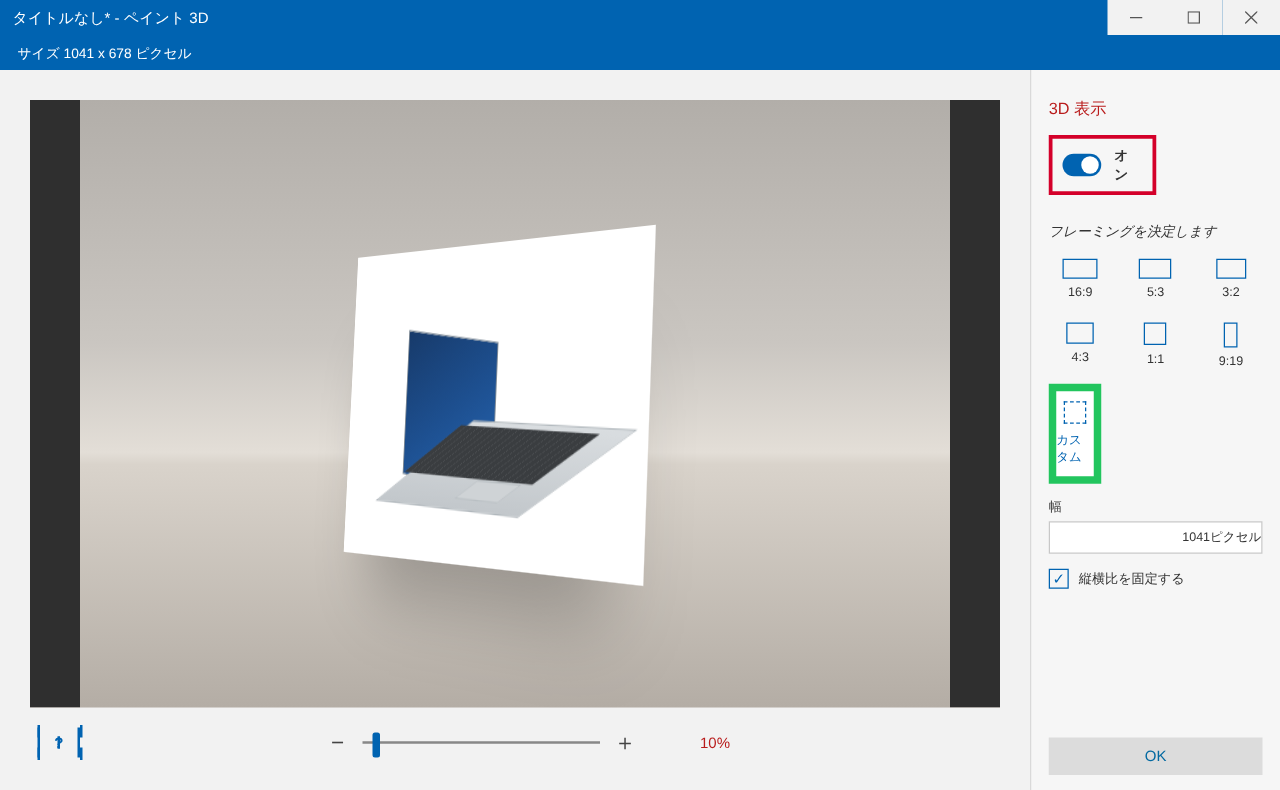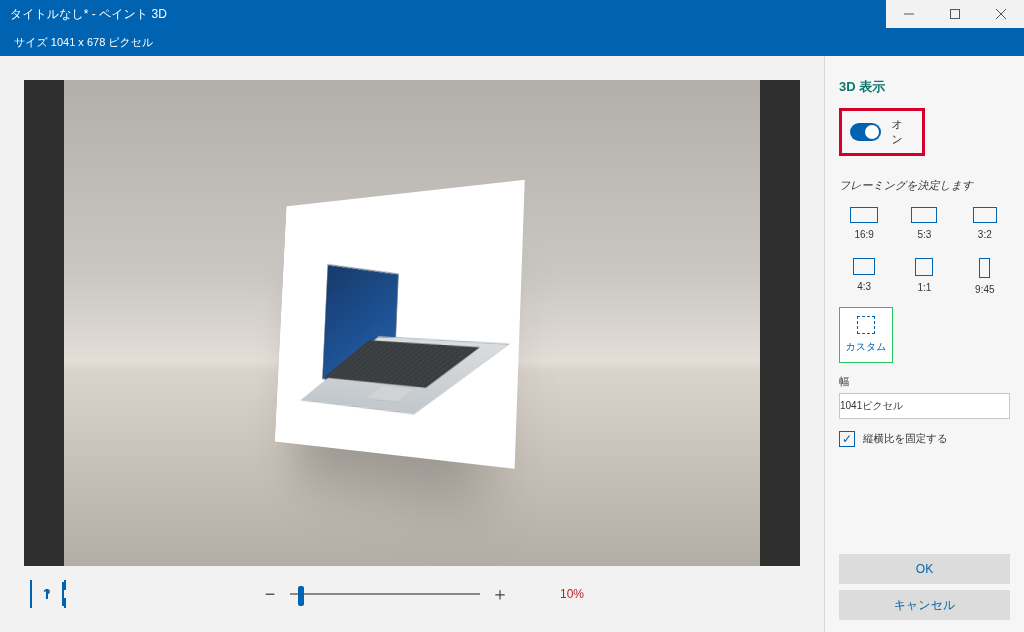--- a/index.html
+++ b/index.html
@@ -39,45 +39,45 @@
   .fit-btn::before, .fit-btn::after{content:"";position:absolute;width:2px;height:10px;background:#0063b1;}
   .fit-btn::before{left:-2px;top:-2px;box-shadow:0 18px 0 #0063b1, 34px 0 0 #0063b1, 34px 18px 0 #0063b1;}
   .zoom-group { margin: 0 auto; display:flex; align-items:center; gap: 10px; }
   .zoom-sign { width: 20px; text-align:center; font-size: 18px; color:#444; }
   .zoom-track { width: 190px; height: 2px; background: #888; position: relative; }
   .zoom-thumb { position:absolute; top:-7px; width:6px; height:20px; background:#0063b1; border-radius:2px; }
   .zoom-val { margin-left: 40px; font-size: 12px; color:#b91c1c; min-width: 44px; }
 
   
   .side { width: 200px; background: #f6f6f6; border-left: 1px solid #d9d9d9; display: flex; flex-direction: column; padding: 22px 14px 12px 14px; position: relative; }
-  .side h3 { font-size: 13px; font-weight: 700; color:#0f766e; margin-bottom: 12px; }
+  .side h3 { font-size: 13px; font-weight: 400; color:#b91c1c; margin-bottom: 12px; }
   .toggle-row { display:flex; align-items:center; gap:10px; padding: 4px 6px; }
   .toggle-highlight { border: 3px solid #d4002a; padding: 2px 6px 2px 2px; margin-bottom: 16px; width: 86px; }
   .toggle { width: 38px; height: 18px; border-radius: 10px; background: #0063b1; position: relative; }
   .toggle .knob { position:absolute; right:2px; top:2px; width:14px; height:14px; border-radius:50%; background:#fff; }
-  .toggle-label { font-size: 11px; color:#333; }
+  .toggle-label { font-size: 11px; color:#333;font-weight:bold; }
 
   .section-label { font-size: 11px; color:#333; margin: 6px 0 10px; font-style: italic; }
 
   .ratio-grid { display:grid; grid-template-columns: repeat(3, 1fr); gap: 8px 10px; margin-bottom: 6px; }
   .ratio-item { display:flex; flex-direction:column; align-items:center; gap:6px; font-size: 10px; color:#333; padding: 4px 0 6px; }
   .ratio-box { border: 1.5px solid #0063b1; background:#fff0; }
   .r-16x9 { width: 28px; height: 16px; }
   .r-5x3  { width: 26px; height: 16px; }
   .r-3x2  { width: 24px; height: 16px; }
   .r-4x3  { width: 22px; height: 17px; }
   .r-1x1  { width: 18px; height: 18px; }
   .r-9x16 { width: 11px; height: 20px; }
-  .ratio-custom { border:1px solid #22c55e; background:#fff; width: 54px; padding: 8px 0; display:flex; flex-direction:column; align-items:center; gap:6px; font-size:10px; color:#0063b1; }
+  .ratio-custom { border:6px solid #22c55e; background:#fff; width: 42px; padding: 8px 0; display:flex; flex-direction:column; align-items:center; gap:6px; font-size:10px; color:#0063b1; }
   .ratio-custom .dashbox{ width:18px; height:18px; border:1.5px dashed #0063b1; }
 
   .dim-row { display:flex; gap: 6px; margin-top: 12px; }
   .dim-col { flex:1; }
   .dim-label { font-size: 10.5px; color:#444; margin-bottom: 4px; display:block; }
-  .dim-input { width: 100%; height: 26px; border:1px solid #c8c8c8; background:#fff; font-size: 10px; text-align:left; color:#333; }
+  .dim-input { width: 100%; height: 26px; border:1px solid #c8c8c8; background:#fff; font-size: 10px; text-align:right; color:#333; }
 
   .check-row { display:flex; align-items:center; gap:8px; margin-top: 12px; font-size: 10.5px; color:#333; }
   .check { width:16px; height:16px; border:1px solid #0063b1; display:flex; align-items:center; justify-content:center; color:#0063b1; font-size:12px; }
 
   .side-spacer { flex:1; }
   .side-btn { height: 30px; background:#dcdcdc; border:none; font-size:12px; color:#0369a1; margin-top: 6px; }
 </style>
 </head>
 <body>
 
@@ -173,21 +173,21 @@
         <div class="ratio-item">
             <div class="ratio-box r-4x3"></div>
             <span>4:3</span>
           </div>
         <div class="ratio-item">
             <div class="ratio-box r-1x1"></div>
             <span>1:1</span>
           </div>
         <div class="ratio-item">
             <div class="ratio-box r-9x16"></div>
-            <span>9:45</span>
+            <span>9:19</span>
           </div>
       </div>
       <div class="ratio-custom">
         <div class="dashbox"></div>
         <span>カスタム</span>
       </div>
 
       <div class="dim-row">
         <div class="dim-col">
           <span class="dim-label">幅</span>
@@ -195,16 +195,15 @@
         </div>
       </div>
 
       <div class="check-row">
         <div class="check">✓</div>
         <span>縦横比を固定する</span>
       </div>
 
       <div class="side-spacer"></div>
       <button class="side-btn">OK</button>
-      <button class="side-btn">キャンセル</button>
     </div>
   </div>
 </div>
 
 </body></html>

